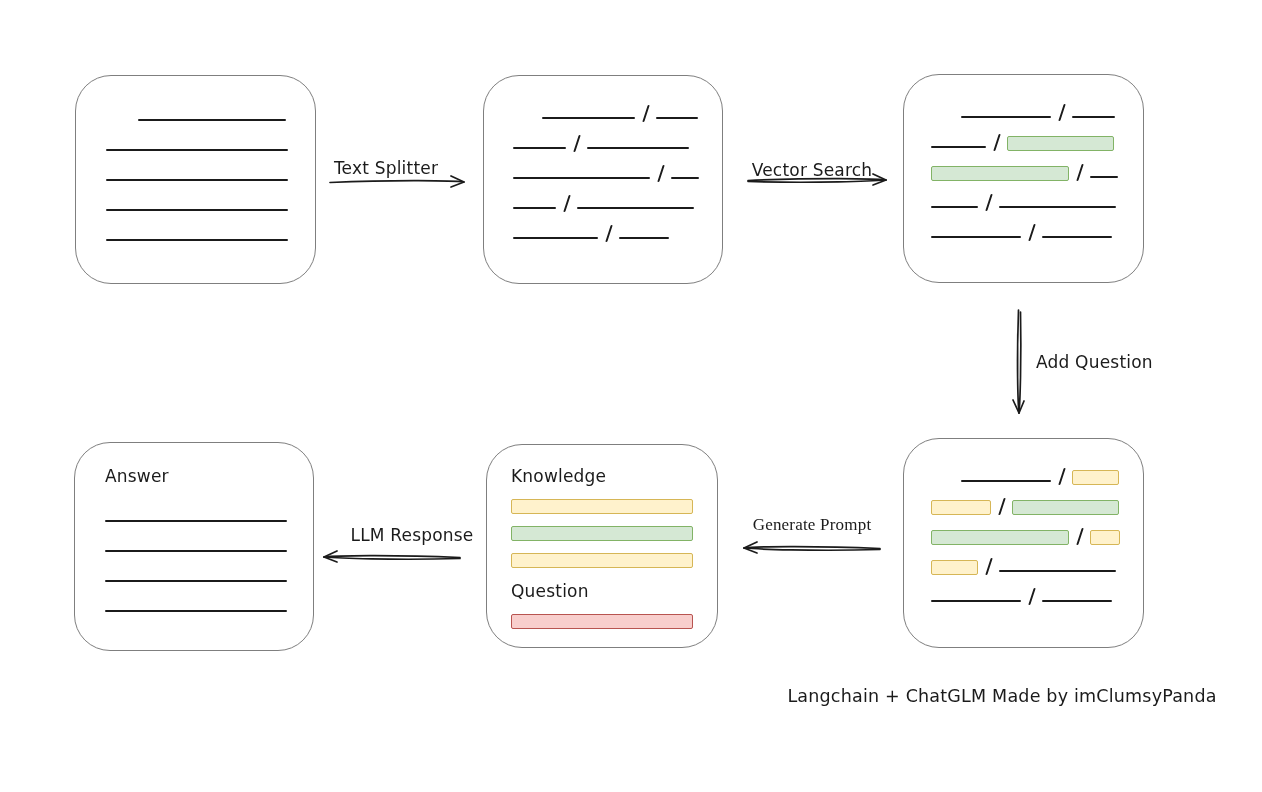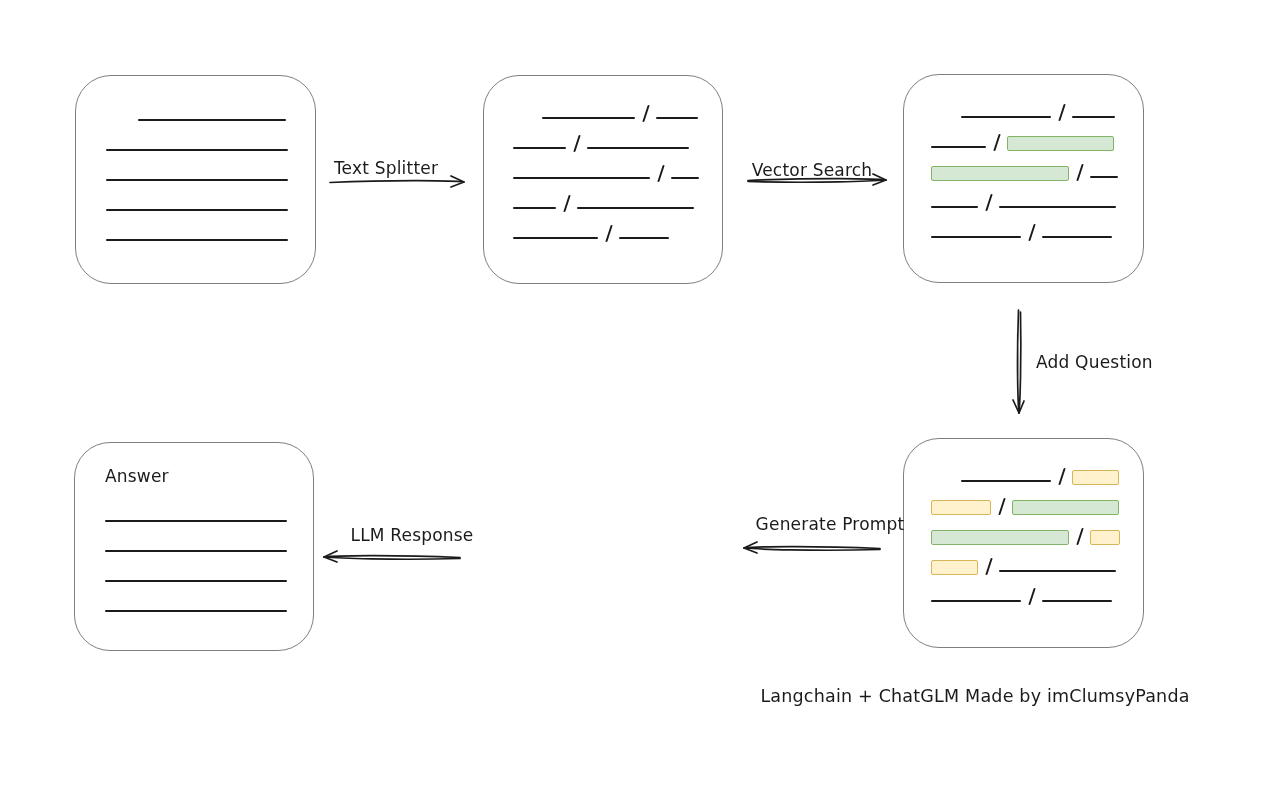--- a/index.html
+++ b/index.html
@@ -73,20 +73,21 @@
   }
   .arrow-label.centered { transform: translateX(-50%); }
   .footer {
     position: absolute;
     font-size: 17.5px;
     line-height: 21px;
     white-space: nowrap;
     color: var(--ink, #1b1b1b);
     letter-spacing: 0.2px;
     transform: translateX(-50%);
+    margin-left: 27px;
   }
   .arrow-stroke {
     fill: none;
     stroke: var(--ink, #1b1b1b);
     stroke-width: 1.7;
     stroke-linecap: round;
     stroke-linejoin: round;
   }
 </style>
 </head>
@@ -211,35 +212,55 @@
         <span class="seg-bar bar-yellow" style="width: 47px;"></span>
         <span class="seg-slash"></span>
         <span class="seg-line" style="width: 117px;"></span>
       </div>
       <div class="row">
         <span class="seg-line" style="width: 90px;"></span>
         <span class="seg-slash"></span>
         <span class="seg-line" style="width: 70px;"></span>
       </div>
     </div>
+    <div class="box" style="left: 486px; top: 444px; width: 232px; height: 204px; padding: 20px 24px 0px; row-gap: 12px;">
+      <div class="row">
+        <span class="seg-title">Knowledge</span>
+      </div>
+      <div class="row">
+        <span class="seg-bar bar-yellow" style="width: 182px;"></span>
+      </div>
+      <div class="row">
+        <span class="seg-bar bar-green" style="width: 182px;"></span>
+      </div>
+      <div class="row">
+        <span class="seg-bar bar-yellow" style="width: 182px;"></span>
+      </div>
+      <div class="row">
+        <span class="seg-title">Question</span>
+      </div>
+      <div class="row">
+        <span class="seg-bar bar-red" style="width: 182px;"></span>
+      </div>
+    </div>
     <div class="box" style="left: 74px; top: 442px; width: 240px; height: 209px; padding: 22px 30px 0px; row-gap: 25px;">
       <div class="row">
         <span class="seg-title">Answer</span>
       </div>
       <div class="row" style="margin-top: 8px;">
         <span class="seg-line" style="width: 182px;"></span>
       </div>
       <div class="row">
         <span class="seg-line" style="width: 182px;"></span>
       </div>
       <div class="row">
         <span class="seg-line" style="width: 182px;"></span>
       </div>
       <div class="row">
         <span class="seg-line" style="width: 182px;"></span>
       </div>
     </div>
     <div class="arrow-label centered" style="left: 386px; top: 146px; margin-top: 12px;">Text Splitter</div>
     <div class="arrow-label centered" style="left: 812px; top: 160px;">Vector Search</div>
     <div class="arrow-label" style="left: 1036px; top: 352px;">Add Question</div>
-    <div class="arrow-label centered" style="left: 830px; top: 514px;">Generate Prompt</div>
+    <div class="arrow-label centered" style="left: 812px; top: 514px; font-family: Liberation Serif, serif;">Generate Prompt</div>
     <div class="arrow-label centered" style="left: 412px; top: 525px;">LLM Response</div>
   </div>
 
 </body></html>

